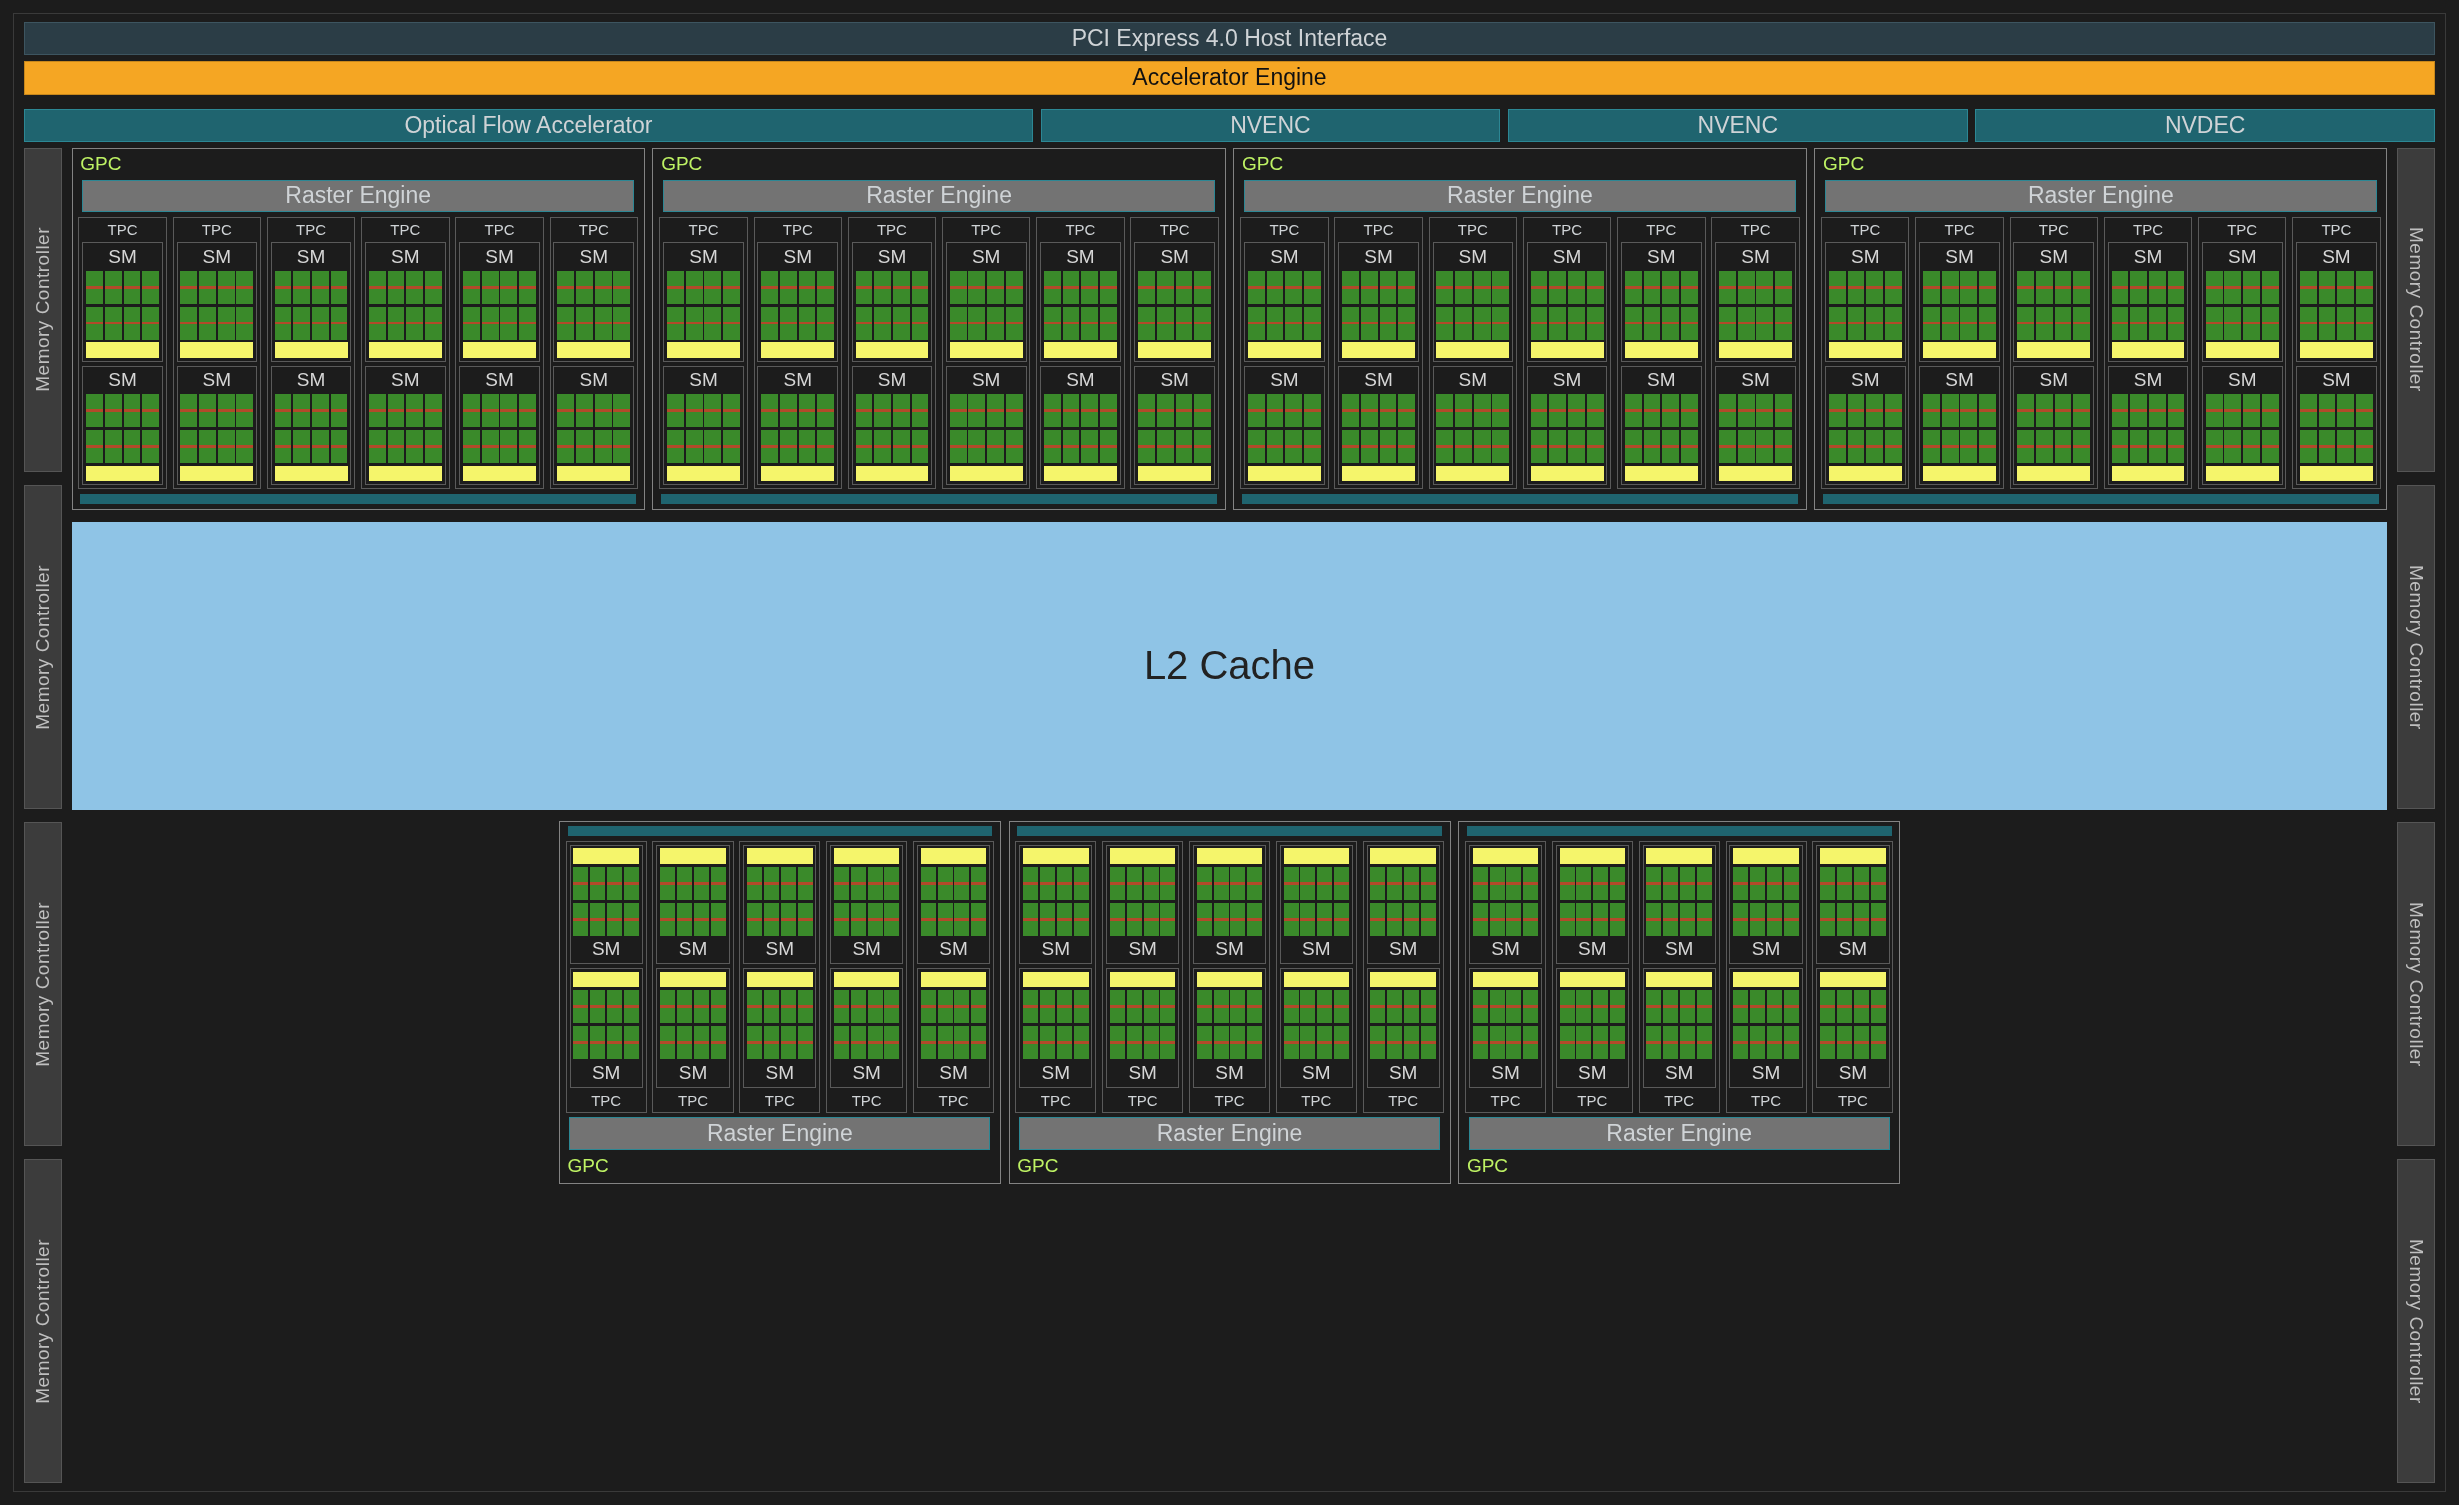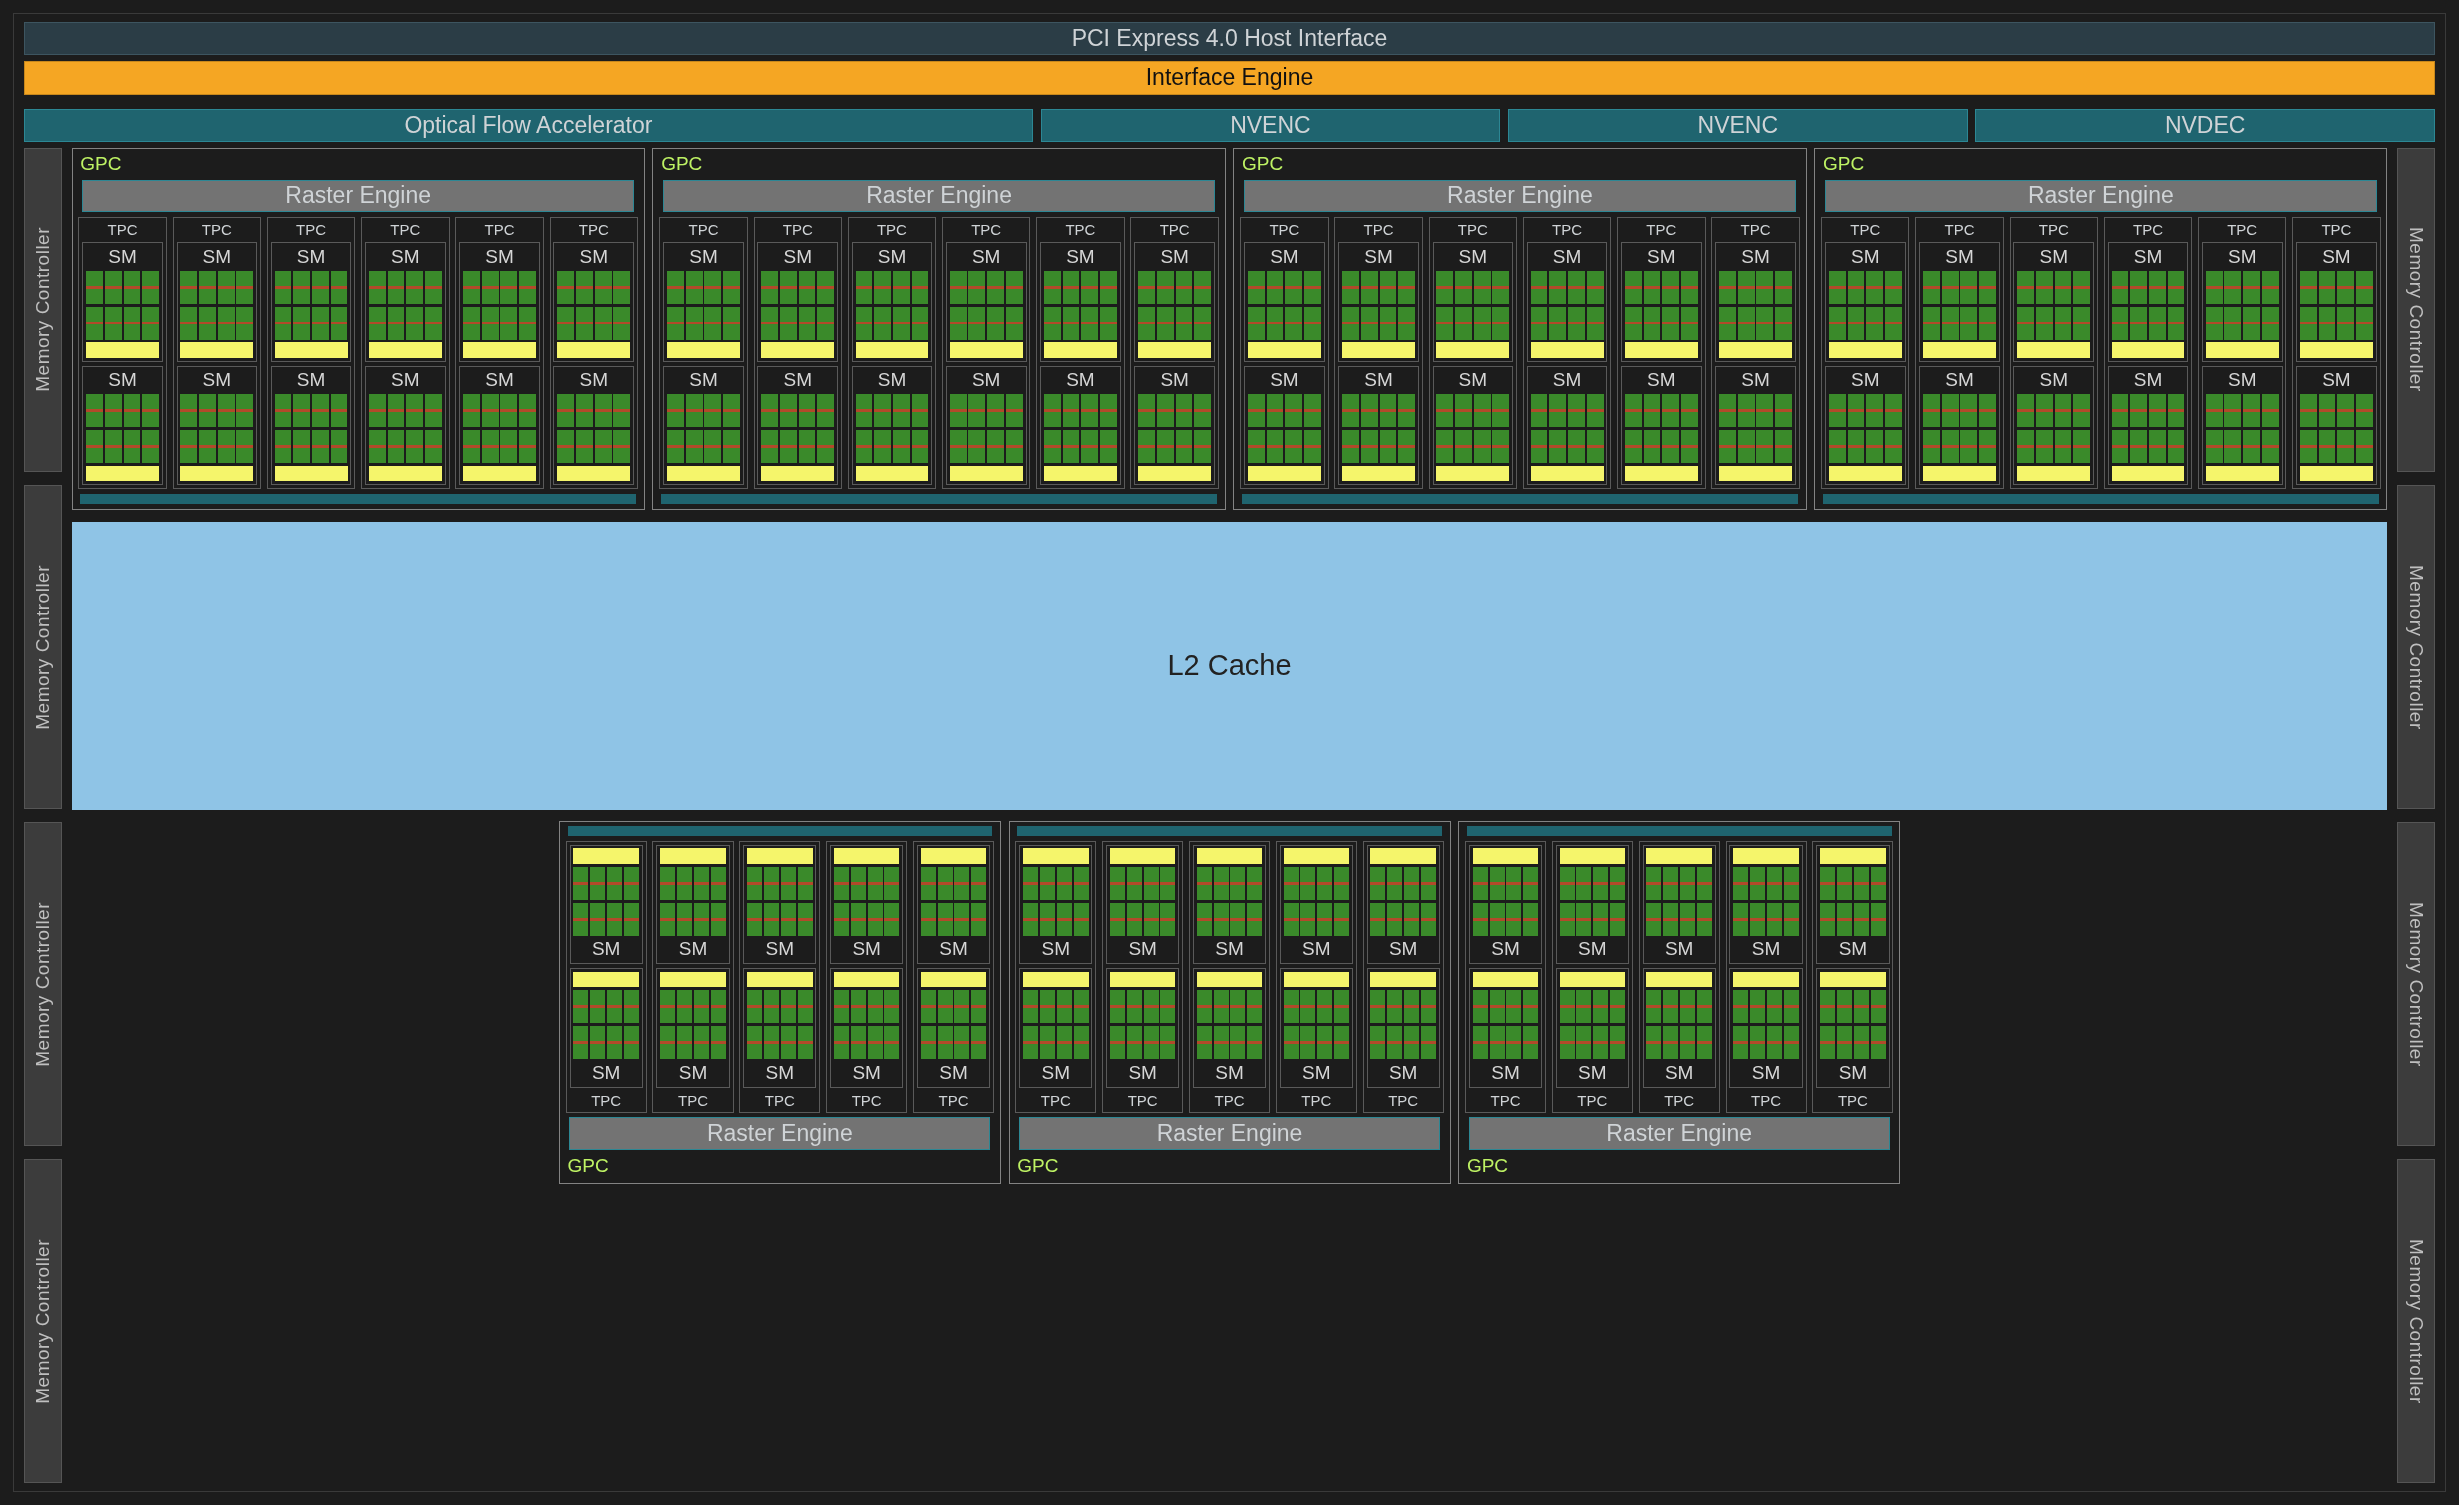--- a/index.html
+++ b/index.html
@@ -109,32 +109,32 @@
   .core-col::before,.core-col::after{content:"";flex:1;}
   .core-col .mid{height:2.9px;background:#b24a2a;}
   .yellow { height:15.4px; background:#f5f56b; }
   .thinbar { height:9.6px; background:#1f646f; margin:0 1.9px;}
   .l2 {
     background:#8fc4e6;
     color:#222;
     display:flex;
     align-items:center;
     justify-content:center;
-    font-size:29px;
+    font-size:40px;
     font-weight:400;
     height:288px;
   }
   
 </style>
 </head>
 <body>
 
 <div class="chip">
   <div class="bar pci">PCI Express 4.0 Host Interface</div>
-  <div class="bar giga">Interface Engine</div>
+  <div class="bar giga">Accelerator Engine</div>
   <div class="engine-row" id="engine-row">
       <div class="engine ofa">Optical Flow Accelerator</div>
       <div class="engine">NVENC</div>
       <div class="engine">NVENC</div>
       <div class="engine">NVDEC</div>
     </div>
 
   <div class="body">
     <div class="memcol left" id="mem-left">
         <div class="memctrl">

